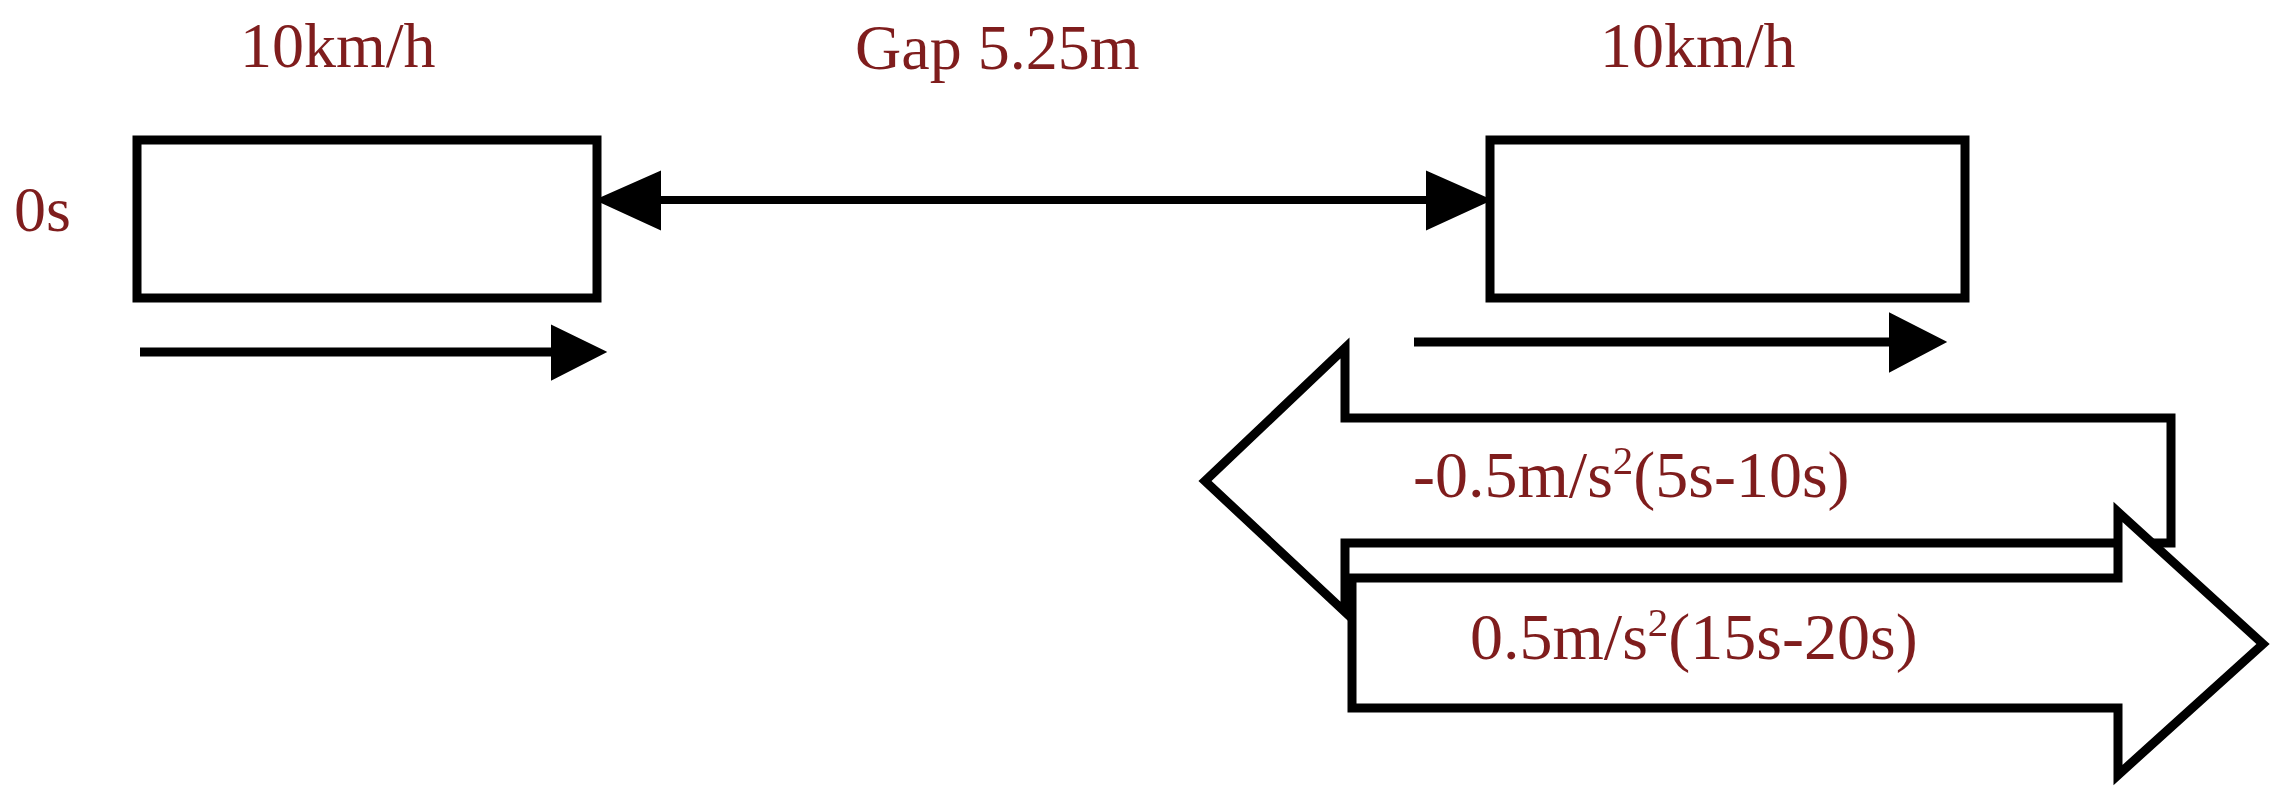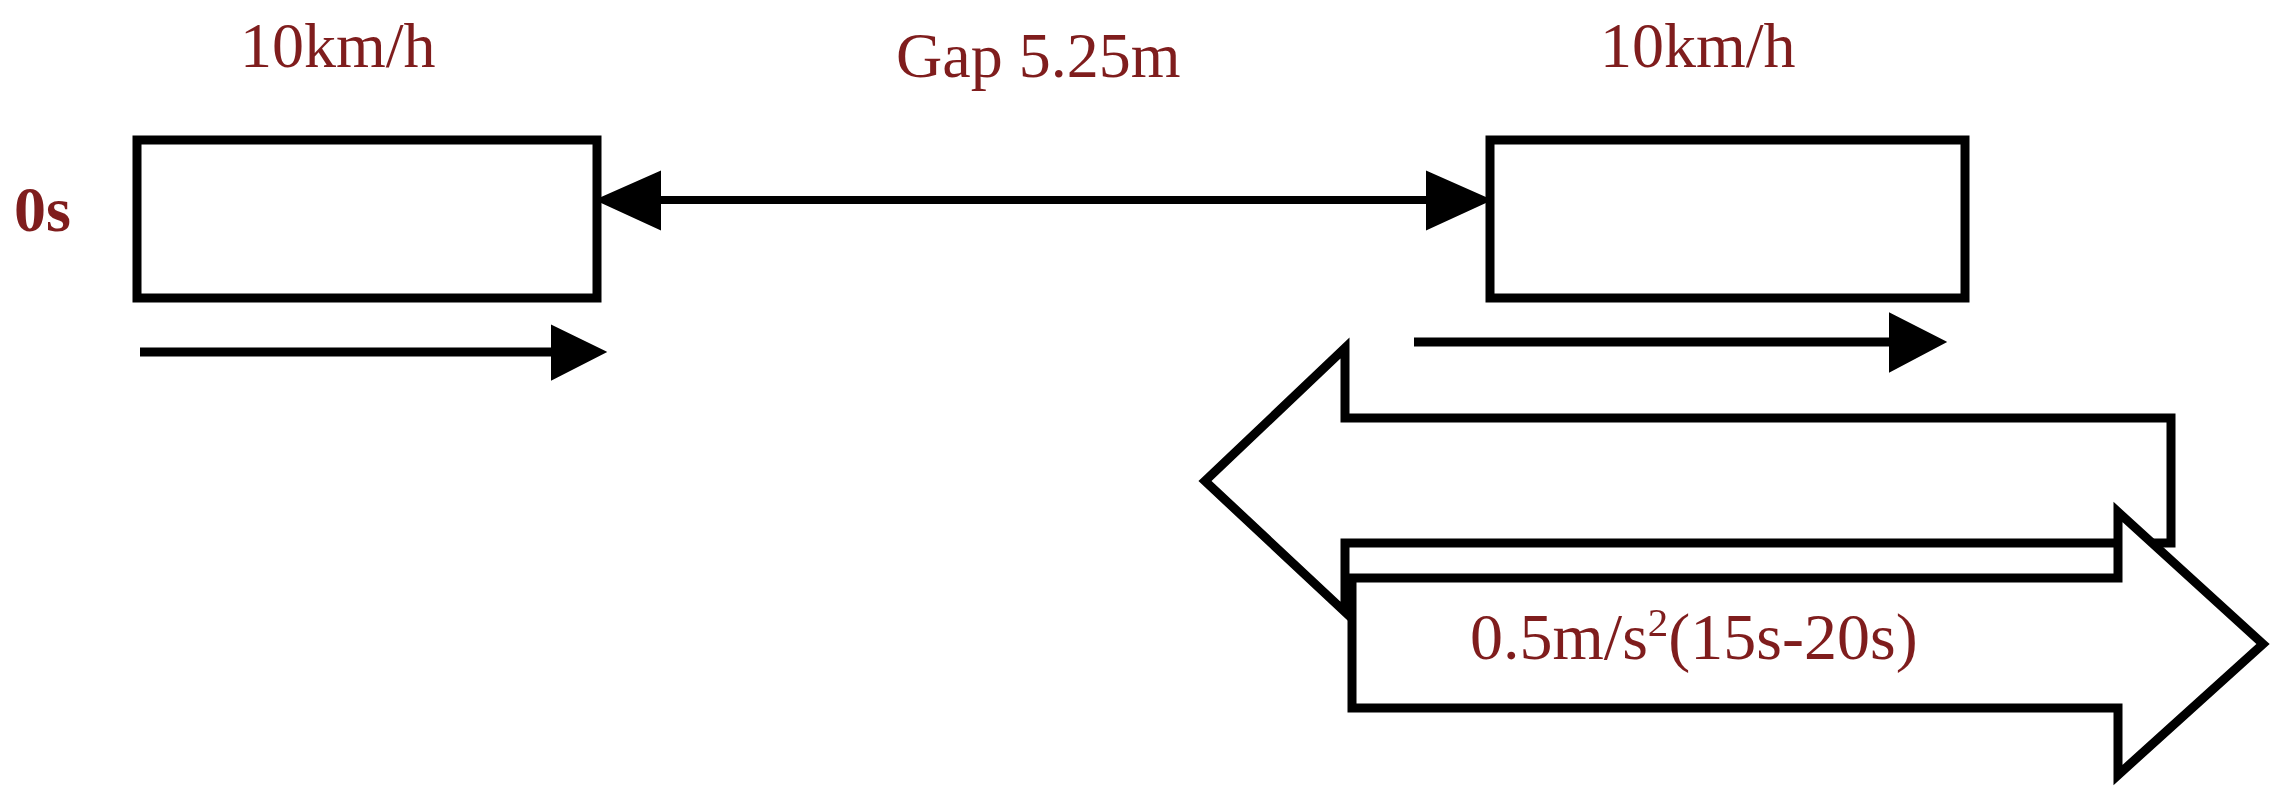--- a/index.html
+++ b/index.html
@@ -75,26 +75,29 @@
     <g>
       <line x1="1414" y1="342" x2="1900" y2="342" stroke="#000000" stroke-width="9"></line>
       <polygon points="1945,342 1890,314 1890,371" fill="#000000" stroke="#000000" stroke-width="2"></polygon>
     </g>
 
     <polygon points="1205,481 1345,348 1345,418 2171,418 2171,543 1345,543 1345,612" fill="#ffffff" stroke="#000000" stroke-width="9" stroke-linejoin="miter"></polygon>
 
     <polygon points="2263,644 2118,512 2118,578 1352,578 1352,708 2118,708 2118,775" fill="#ffffff" stroke="#000000" stroke-width="9" stroke-linejoin="miter"></polygon>
   </svg>
 
-  <div class="label time-label" style="left:14px; top:178px;font-weight:bold;">0s</div>
+  <div class="label time-label" style="left:14px; top:178px;">0s</div>
 
   <div class="label speed-label" style="left:240px; top:14px;">10km/h</div>
 
-  <div class="label gap-label" style="left:855px; top:24px;margin-left:41px;">Gap 5.25m</div>
+  <div class="label gap-label" style="left:855px; top:16px;">Gap 5.25m</div>
 
   <div class="label speed-label" style="left:1600px; top:14px;">10km/h</div>
 
+  <div class="label accel-label" style="left:1413px; top:442px;">
+    <span>-0.5m/s</span><sup>2</sup><span>(5s-10s)</span>
+  </div>
 
   <div class="label accel-label" style="left:1470px; top:604px;">
     <span>0.5m/s</span><sup>2</sup><span>(15s-20s)</span>
   </div>
 
 </div>
 
 </body></html>

